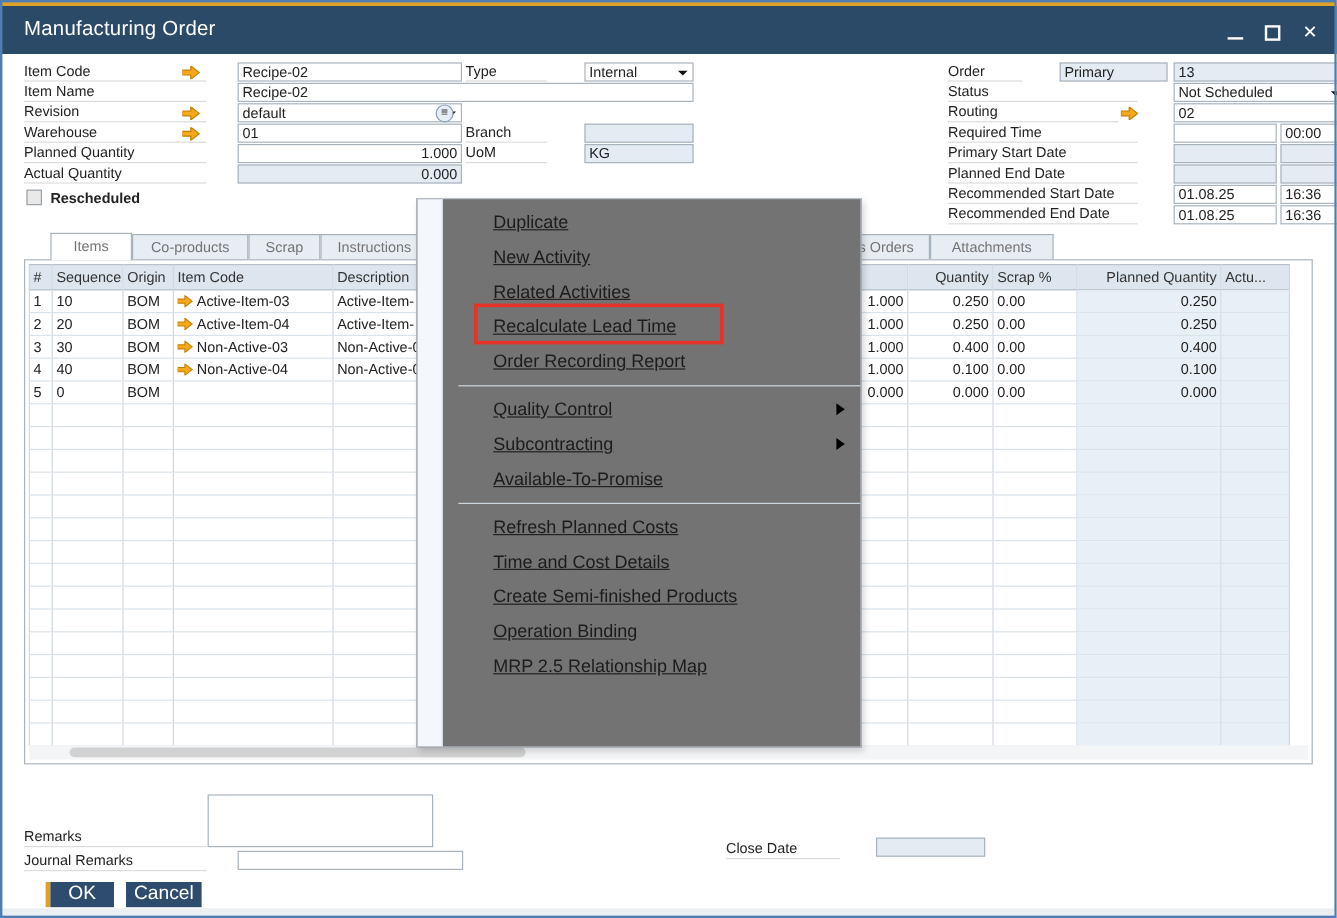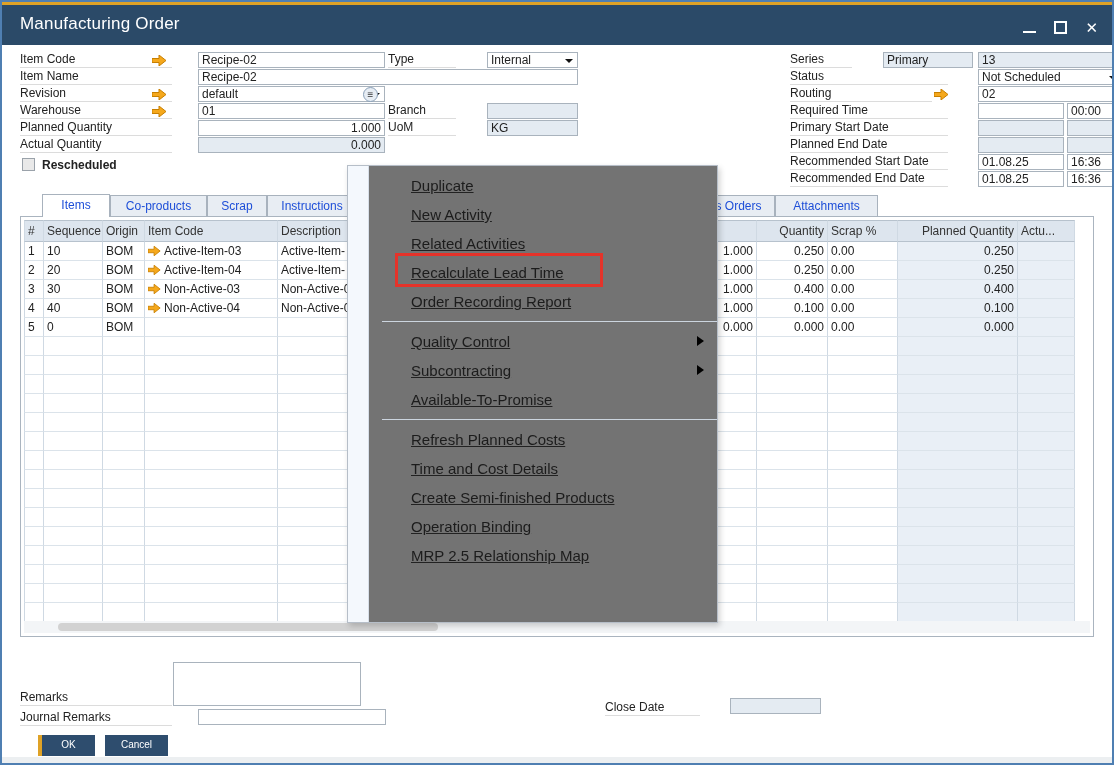--- a/index.html
+++ b/index.html
@@ -21,21 +21,21 @@
   .lbl { position:absolute; height:16px; line-height:15px; border-bottom:1px solid #dcdcdc; color:#222; overflow:hidden; }
   .fld { position:absolute; height:16px; line-height:14px; border:1px solid #a9b3bd; background:#fff; padding:0 3px; overflow:hidden; white-space:nowrap;margin-left:25px; }
   .ro  { background:#e4ebf2; }
   .num { text-align:right; }
   .caret { position:absolute; right:4px; top:6px; width:0; height:0; border-left:4px solid transparent; border-right:4px solid transparent; border-top:4px solid #111; }
   .arr { position:absolute; width:15px; height:11px; }
   .circlebtn { position:absolute; width:15px; height:15px; border:1px solid #8aa0b8; border-radius:50%; background:#e7edf4; font-size:10px; line-height:13px; text-align:center; color:#333; }
   .chk { position:absolute; width:13px; height:13px; border:1px solid #9aa2aa; background:#e9e9e9; }
 
   
-  .tab { position:absolute; top:195px; height:21px; line-height:20px; text-align:center; border:1px solid #a8b2bd; border-bottom:none; background:#e8edf3; color:#1d4ed8; }
+  .tab { position:absolute; top:195px; height:21px; line-height:20px; text-align:center; border:1px solid #a8b2bd; border-bottom:none; background:#e8edf3; color:#737373; }
   .tab.active { background:#fff; top:194px; height:23px; z-index:3; }
 
   
   .panel { position:absolute; left:20px; top:216px; width:1074px; height:421px; border:1px solid #aab4bf; background:#fff; }
   .grid { position:absolute; left:3px; top:3px; }
   .grow { display:flex; height:19px; }
   .ghead .gc { background:#dde5ee; border-bottom:1px solid #b7c2cd; border-top:1px solid #b7c2cd; height:22px; line-height:21px; color:#333; }
   .ghead { height:22px; }
   .gc { border-right:1px solid #cfd9e3; border-left:none; padding:0 3px; line-height:18px; overflow:hidden; white-space:nowrap; border-bottom:1px solid #dbe3ea; }
   .gc:first-child { border-left:1px solid #cfd9e3; }
@@ -43,21 +43,21 @@
   .c5{width:210px}.c6{width:127px;text-align:right}.c7{width:71px;text-align:right}
   .c8{width:70px}.c9{width:120px;text-align:right}.c10{width:57px}
   .grow .c9, .grow .c10 { background:#e9eff6; }
   .ghead .c9, .ghead .c10 { background:#dde5ee; }
   .cellarrow { display:inline-block; vertical-align:-1px; margin-right:3px; }
   .hscroll { position:absolute; left:3px; right:3px; bottom:3px; height:12px; background:#f3f5f7; }
   .hthumb { position:absolute; left:34px; top:2px; width:380px; height:8px; background:#d2d2d2; border-radius:4px; }
 
   
   .textarea { position:absolute; border:1px solid #a9b3bd; background:#fff; }
-  .navybtn { position:absolute; height:21px; background:#2e4d6e; color:#fff; text-align:center; line-height:20px; font-size:10px; }
+  .navybtn { position:absolute; height:21px; background:#2e4d6e; color:#fff; text-align:center; line-height:20px; font-size:16px; }
   .okaccent { position:absolute; width:4px; height:21px; background:#dfa226; }
   .bottomstrip { position:absolute; left:2px; right:2px; bottom:2px; height:6px; background:#eceff1; }
 
   
   .menu { position:absolute; left:347px; top:165px; width:371px; height:458px; background:#737373;
           border:1px solid #b6bec8; box-shadow:2px 3px 6px rgba(0,0,0,.18); z-index:20; padding-top:5px;text-decoration:underline; }
   .gutter { position:absolute; left:0; top:0; bottom:0; width:21px; background:#f4f8fd; border-right:1px solid #d7dfe9; }
   .mi { position:relative; height:29px; line-height:29px; padding-left:63px; font-size:15px; color:#1c1c1c; white-space:nowrap; }
   .msep { height:1px; background:#ccd5df; margin:5px 0 5px 34px; }
   .subarrow { position:absolute; right:13px; top:9px; width:0; height:0; border-top:5px solid transparent; border-bottom:5px solid transparent; border-left:7px solid #000; }
@@ -111,21 +111,21 @@
 
 <div class="lbl" style="left:388px;top:52px;width:68px">Type</div>
 <div class="fld" style="left:462px;top:52px;width:91px"><span>Internal</span><span class="caret"></span></div>
 
 <div class="lbl" style="left:388px;top:103px;width:68px">Branch</div>
 <div class="fld ro" style="left:462px;top:103px;width:91px"></div>
 
 <div class="lbl" style="left:388px;top:120px;width:68px">UoM</div>
 <div class="fld ro" style="left:462px;top:120px;width:91px">KG</div>
 
-<div class="lbl" style="left:790px;top:52px;width:62px">Series</div>
+<div class="lbl" style="left:790px;top:52px;width:62px">Order</div>
 <div class="fld ro" style="left:858px;top:52px;width:90px">Primary</div>
 <div class="fld ro" style="left:953px;top:52px;width:144px">13</div>
 
 <div class="lbl" style="left:790px;top:69px;width:158px">Status</div>
 <div class="fld" style="left:953px;top:69px;width:144px"><span>Not Scheduled</span><span class="caret"></span></div>
 
 <div class="lbl" style="left:790px;top:86px;width:142px">Routing</div>
 <svg class="arr" style="left:934px;top:89px" viewBox="0 0 15 11">
     <polygon points="0,3.5 7,3.5 7,0 14,5.5 7,11 7,7.5 0,7.5" fill="#f5a81c" stroke="#c77f00" stroke-width="1"></polygon>
   </svg>

